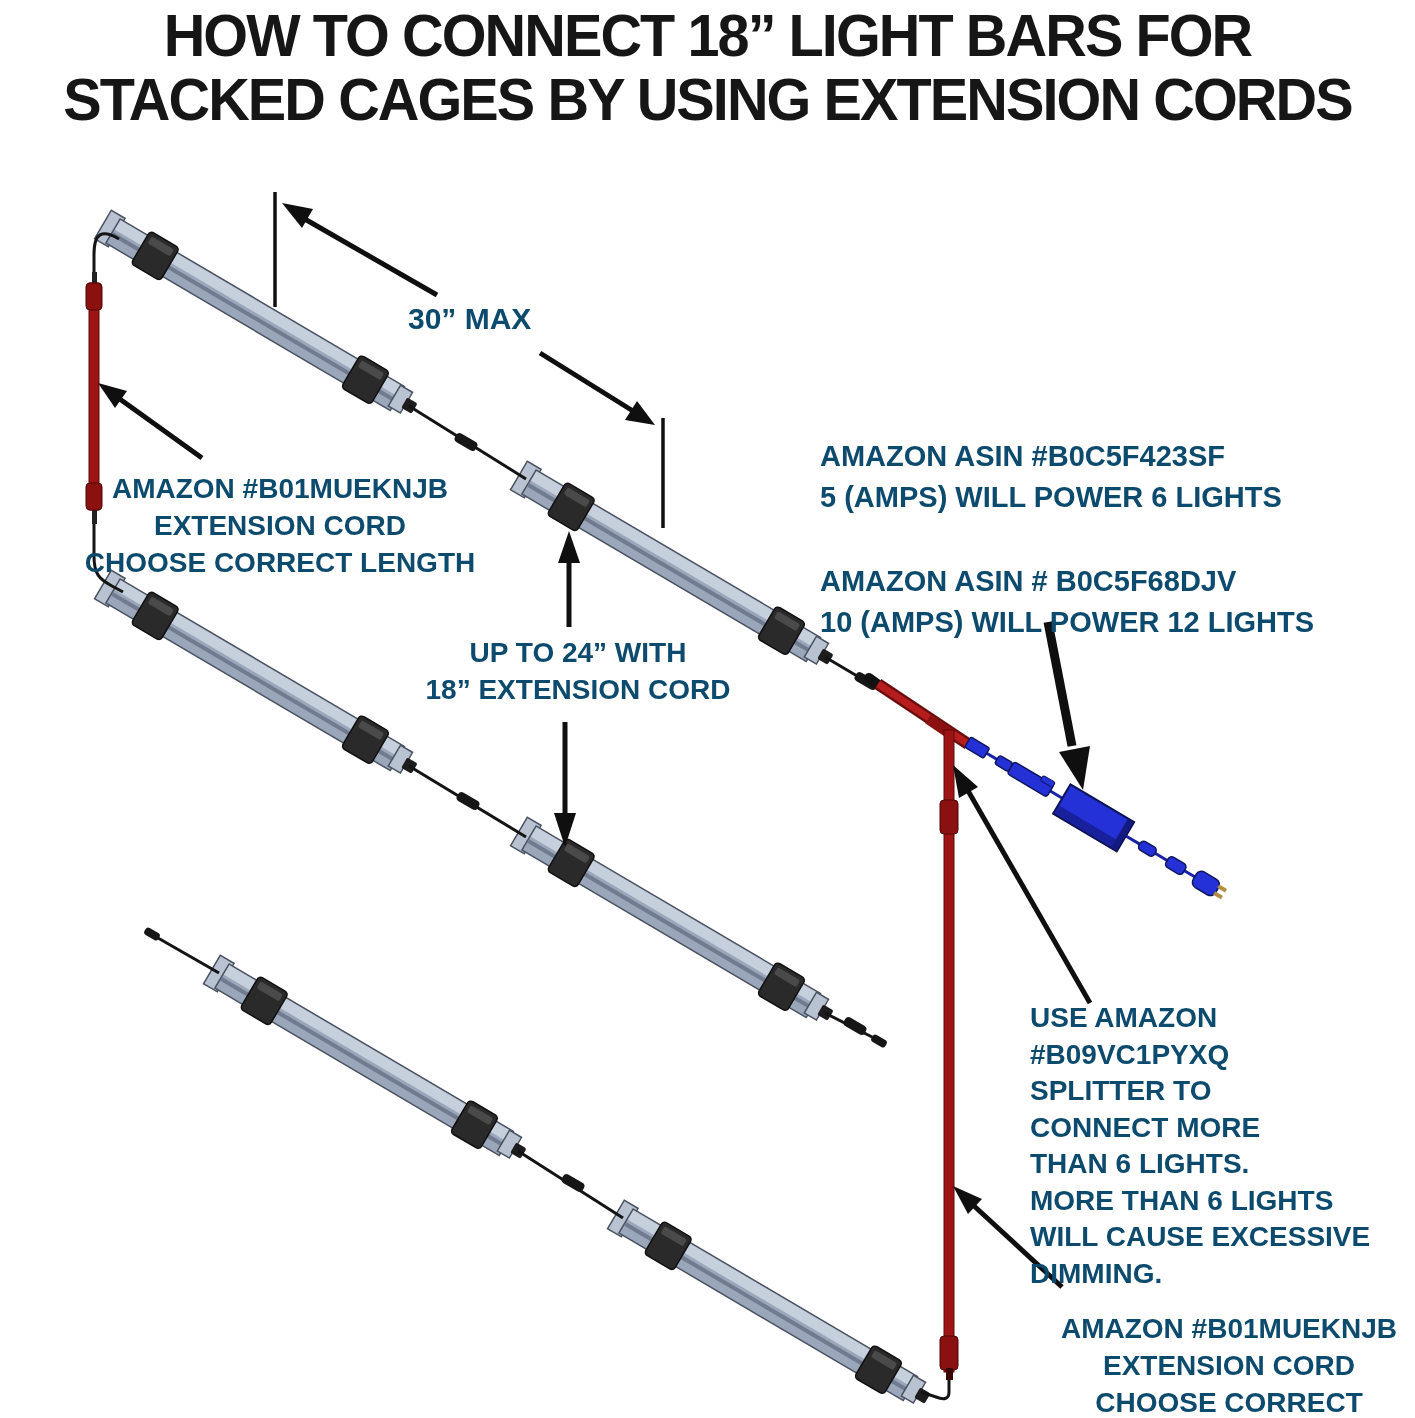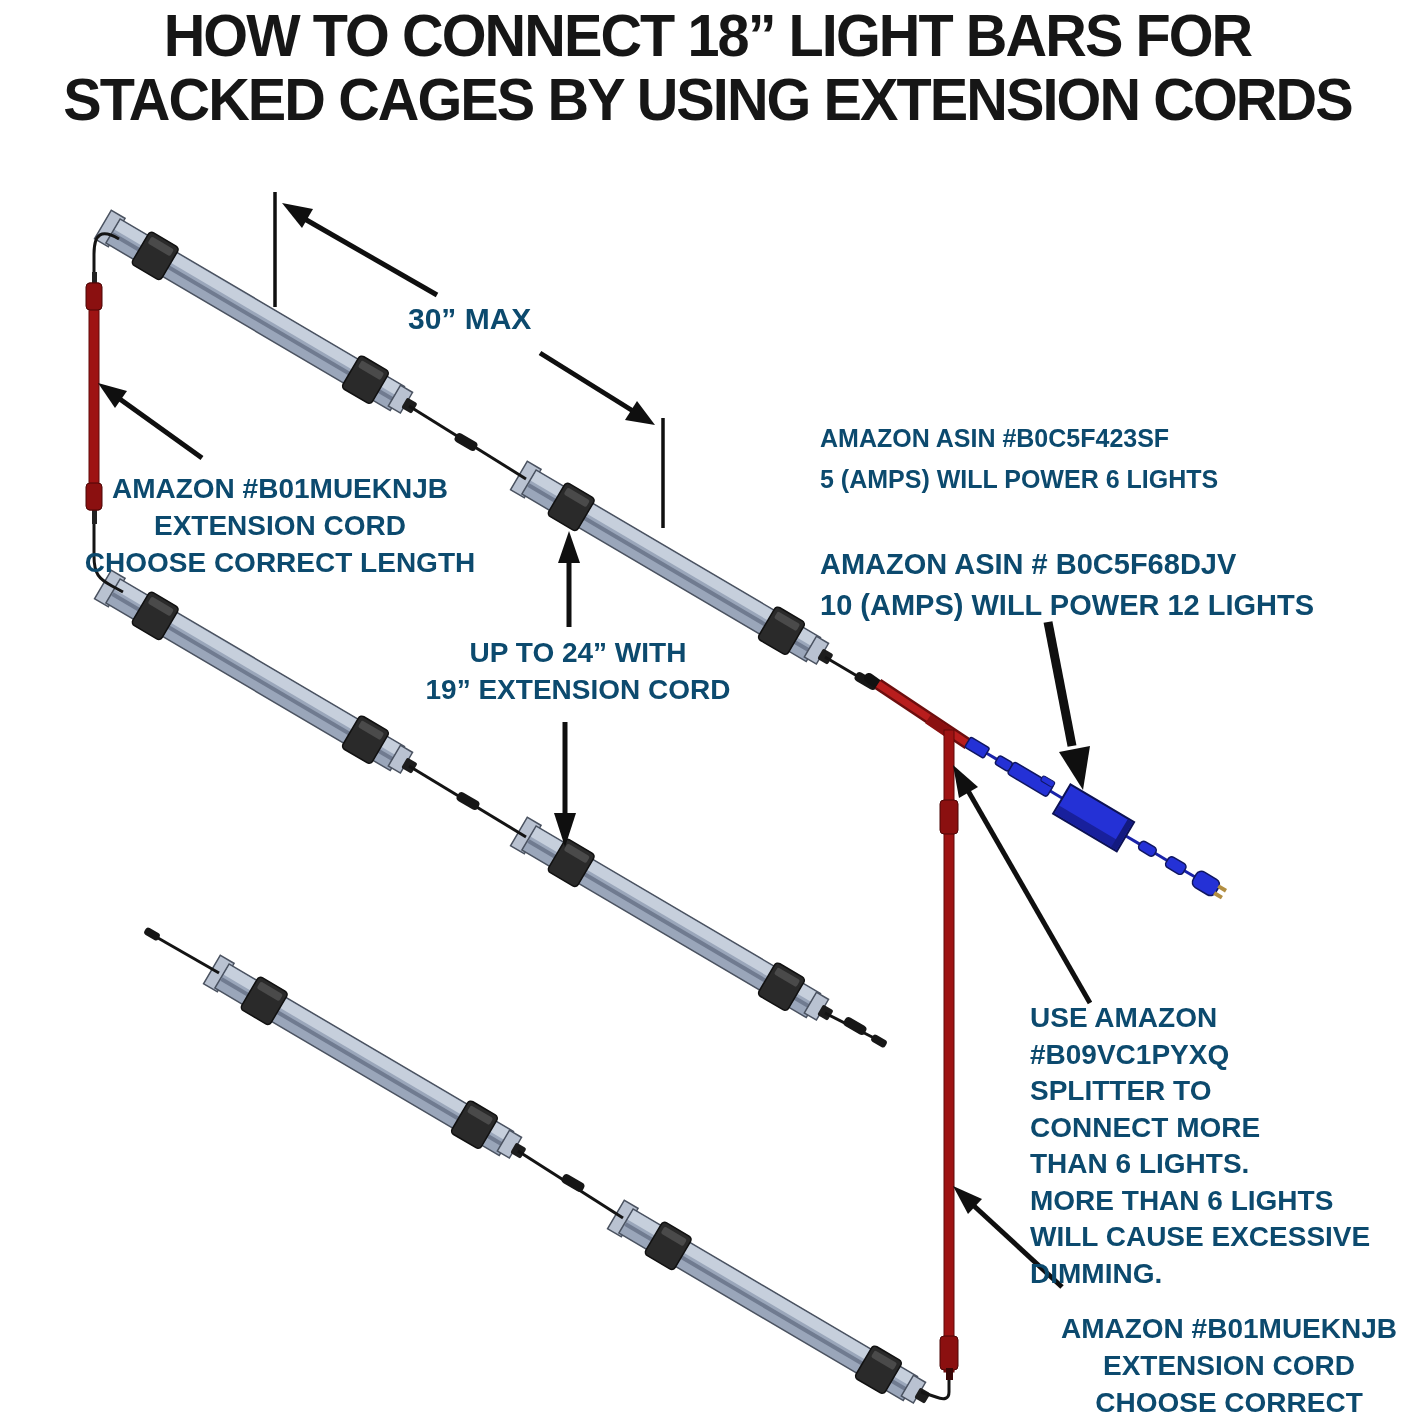--- a/index.html
+++ b/index.html
@@ -6,22 +6,22 @@
   body{width:1415px;height:1418px;position:relative;overflow:hidden;
        font-family:"Liberation Sans","DejaVu Sans",sans-serif;color:#161616;}
   .stage{position:absolute;left:0;top:0;width:1194px;height:1418px;}
   svg{position:absolute;left:0;top:0;}
   .lbl{position:absolute;font-weight:bold;white-space:pre-line;color:#0c4a6e;}
   .title{position:absolute;top:4px;left:0;width:1415px;text-align:center;
          font-size:60px;line-height:64px;font-weight:bold;letter-spacing:-2px;
          color:#161616;transform:scaleX(0.96);transform-origin:50% 0;white-space:pre-line;}
   .lbl-left-cord{left:75px;top:470px;width:410px;text-align:center;font-size:28px;line-height:37px;}
   .lbl-max{left:408px;top:302px;width:200px;font-size:30px;line-height:34px;}
-  .lbl-asin1{left:820px;top:418px;width:560px;font-size:25px;line-height:41px;}
-  .lbl-asin2{left:820px;top:544px;width:580px;font-size:29px;line-height:41px;}
+  .lbl-asin1{left:820px;top:436px;width:560px;font-size:29px;line-height:41px;}
+  .lbl-asin2{left:820px;top:561px;width:580px;font-size:29px;line-height:41px;}
   .lbl-gap{left:395px;top:634px;width:366px;text-align:center;font-size:28px;line-height:37px;}
   .lbl-splitter{left:1030px;top:1000px;width:390px;font-size:28px;line-height:36.5px;}
   .lbl-bottom-cord{left:1040px;top:1310px;width:378px;text-align:center;font-size:28px;line-height:37px;}
 </style>
 </head>
 <body>
 
 <div class="stage">
 
 <svg width="1415" height="1418" viewBox="0 0 1415 1418">
@@ -145,21 +145,21 @@
 
 <div class="lbl lbl-left-cord">AMAZON #B01MUEKNJB
 EXTENSION CORD
 CHOOSE CORRECT LENGTH</div>
 <div class="lbl lbl-max">30” MAX</div>
 <div class="lbl lbl-asin1">AMAZON ASIN #B0C5F423SF
 5 (AMPS) WILL POWER 6 LIGHTS</div>
 <div class="lbl lbl-asin2">AMAZON ASIN # B0C5F68DJV
 10 (AMPS) WILL POWER 12 LIGHTS</div>
 <div class="lbl lbl-gap">UP TO 24” WITH
-19” EXTENSION CORD</div>
+18” EXTENSION CORD</div>
 <div class="lbl lbl-splitter">USE AMAZON #B09VC1PYXQ
  SPLITTER TO
 CONNECT MORE
 THAN 6 LIGHTS.
 MORE THAN 6 LIGHTS
 WILL CAUSE EXCESSIVE
 DIMMING.</div>
 <div class="lbl lbl-bottom-cord">AMAZON #B01MUEKNJB
 EXTENSION CORD
 CHOOSE CORRECT LENGTH</div>

